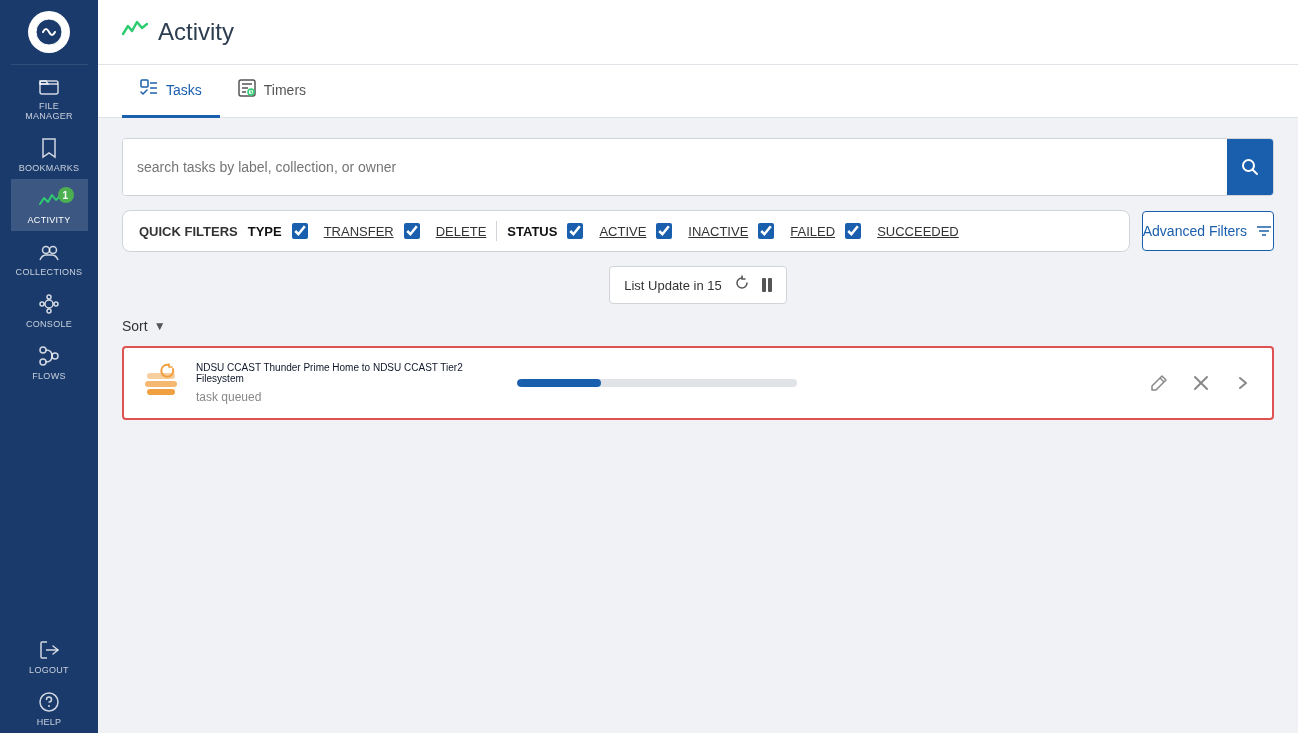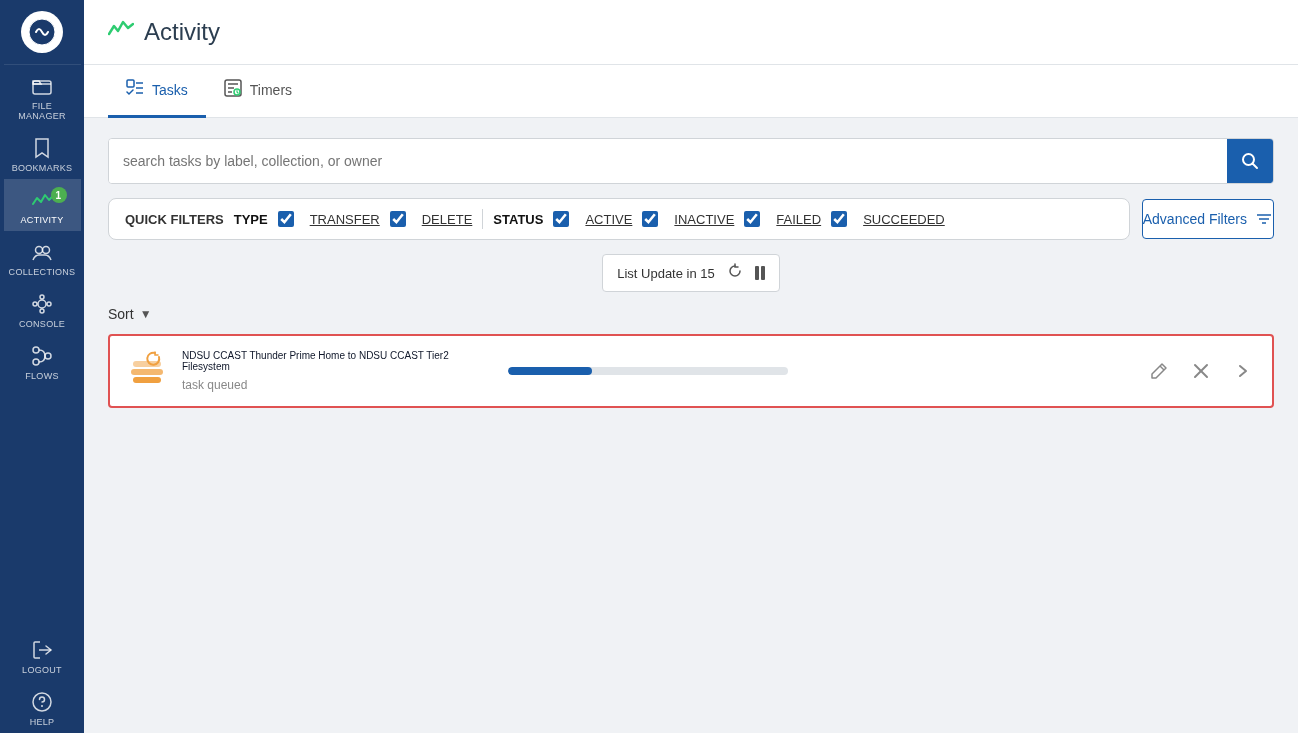--- a/index.html
+++ b/index.html
@@ -1,20 +1,20 @@
 <!DOCTYPE html>
 <html><head>
   <meta charset="utf-8">
   <style>
     * { box-sizing: border-box; margin: 0; padding: 0; }
     body { font-family: 'Segoe UI', Arial, sans-serif; background: #f0f2f5; display: flex; height: 733px; overflow: hidden; }
 
     
     .sidebar {
-      width: 84px;
+      width: 98px;
       background: #1a3a6b;
       display: flex;
       flex-direction: column;
       align-items: center;
       height: 100%;
       flex-shrink: 0;
     }
     .sidebar-logo {
       width: 77px;
       height: 65px;
@@ -148,21 +148,21 @@
       display: flex;
       margin-bottom: 14px;
       background: white;
       border: 1px solid #d0d4d8;
       border-radius: 4px;
       overflow: hidden;
     }
     .search-input {
       flex: 1;
       border: none;
-      padding: 14px 14px;
+      padding: 20px 14px;
       font-size: 14px;
       color: #999;
       outline: none;
     }
     .search-btn {
       background: #1a5fad;
       border: none;
       padding: 10px 14px;
       cursor: pointer;
       display: flex;

